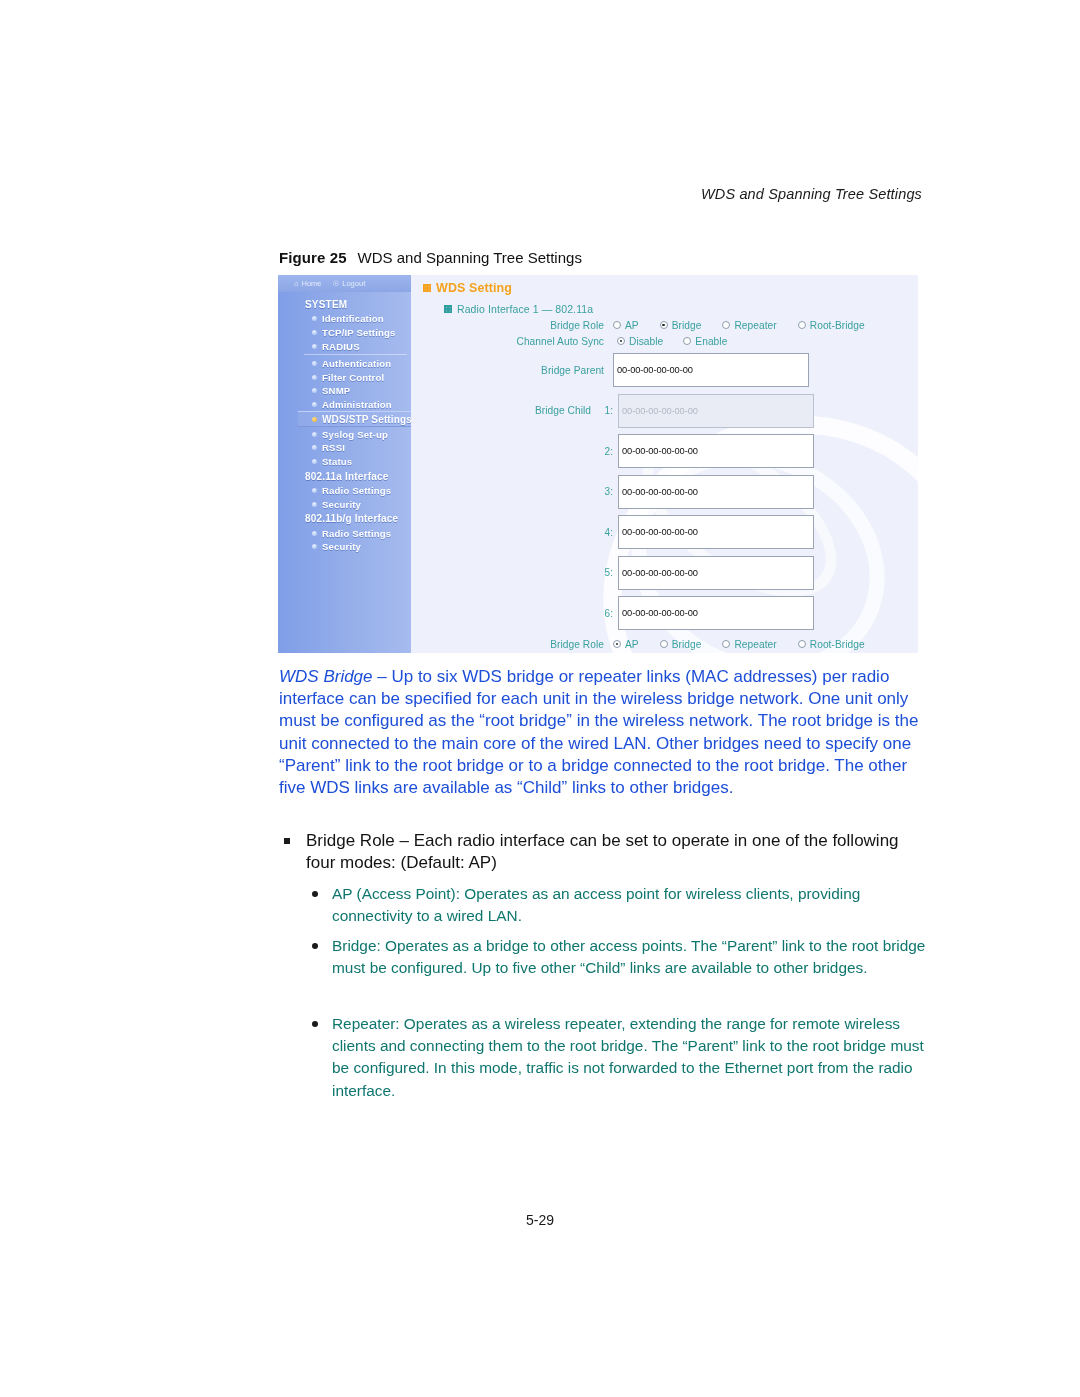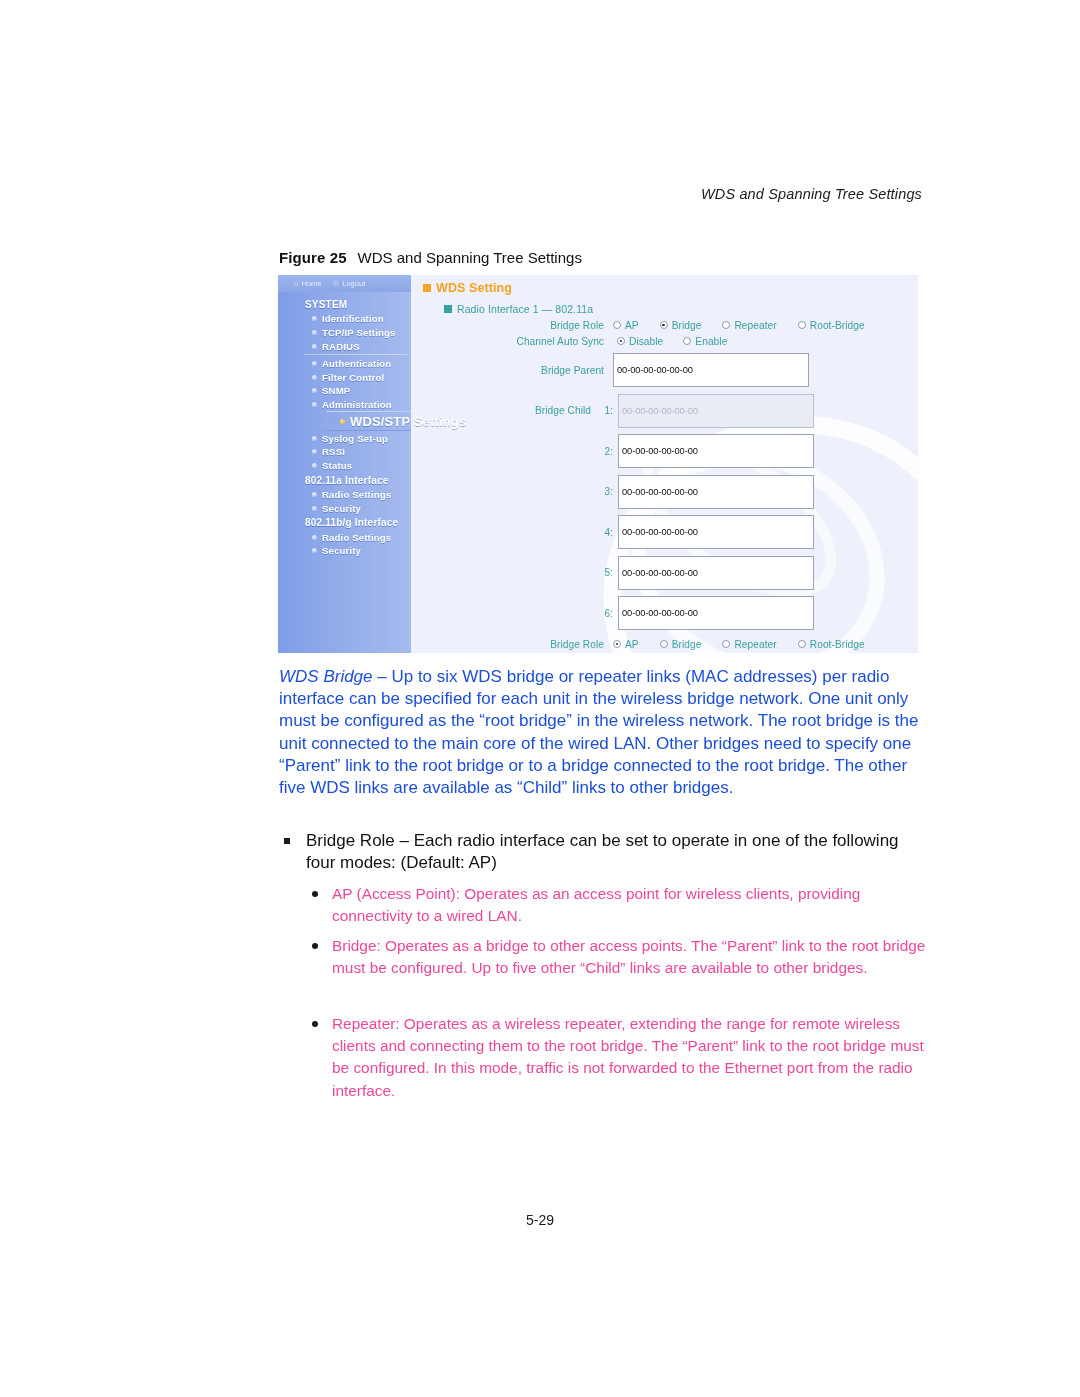--- a/index.html
+++ b/index.html
@@ -150,22 +150,21 @@
   .nav-item .dot {
     width: 5px; height: 5px;
     border-radius: 50%;
     background: radial-gradient(circle at 35% 30%, #e9f0ff, #9fb8ef);
     flex: 0 0 auto;
   }
   .nav-item.selected {
     background: linear-gradient(to right, #8fa9e9 0%, #a3b9ef 100%);
     border-top: 1px solid #c3d1f5;
     border-bottom: 1px solid #7e98dd;
-    font-size: 13px;
-    margin-left: 28px;
+    font-size: 10px;
   }
   .nav-item.selected .dot {
     background: radial-gradient(circle at 35% 30%, #ffe08a, #f0a72a);
   }
   .nav-rule {
     height: 1px;
     margin: 1px 4px 1px 6px;
     background: rgba(255,255,255,.42);
   }
 
@@ -312,21 +311,21 @@
     width: 6px; height: 6px;
     background: #1b1b1b;
   }
 
   .bullet-l2 {
     position: absolute;
     left: 306px;
     width: 624px;
     font-size: 15.4px;
     line-height: 22.2px;
-    color: #ec4899;
+    color: #0f766e;
     padding-left: 26px;
     box-sizing: border-box;
   }
   .bullet-l2 .rd {
     position: absolute;
     left: 6px;
     top: 8px;
     width: 6px; height: 6px;
     border-radius: 50%;
     background: #1b1b1b;

